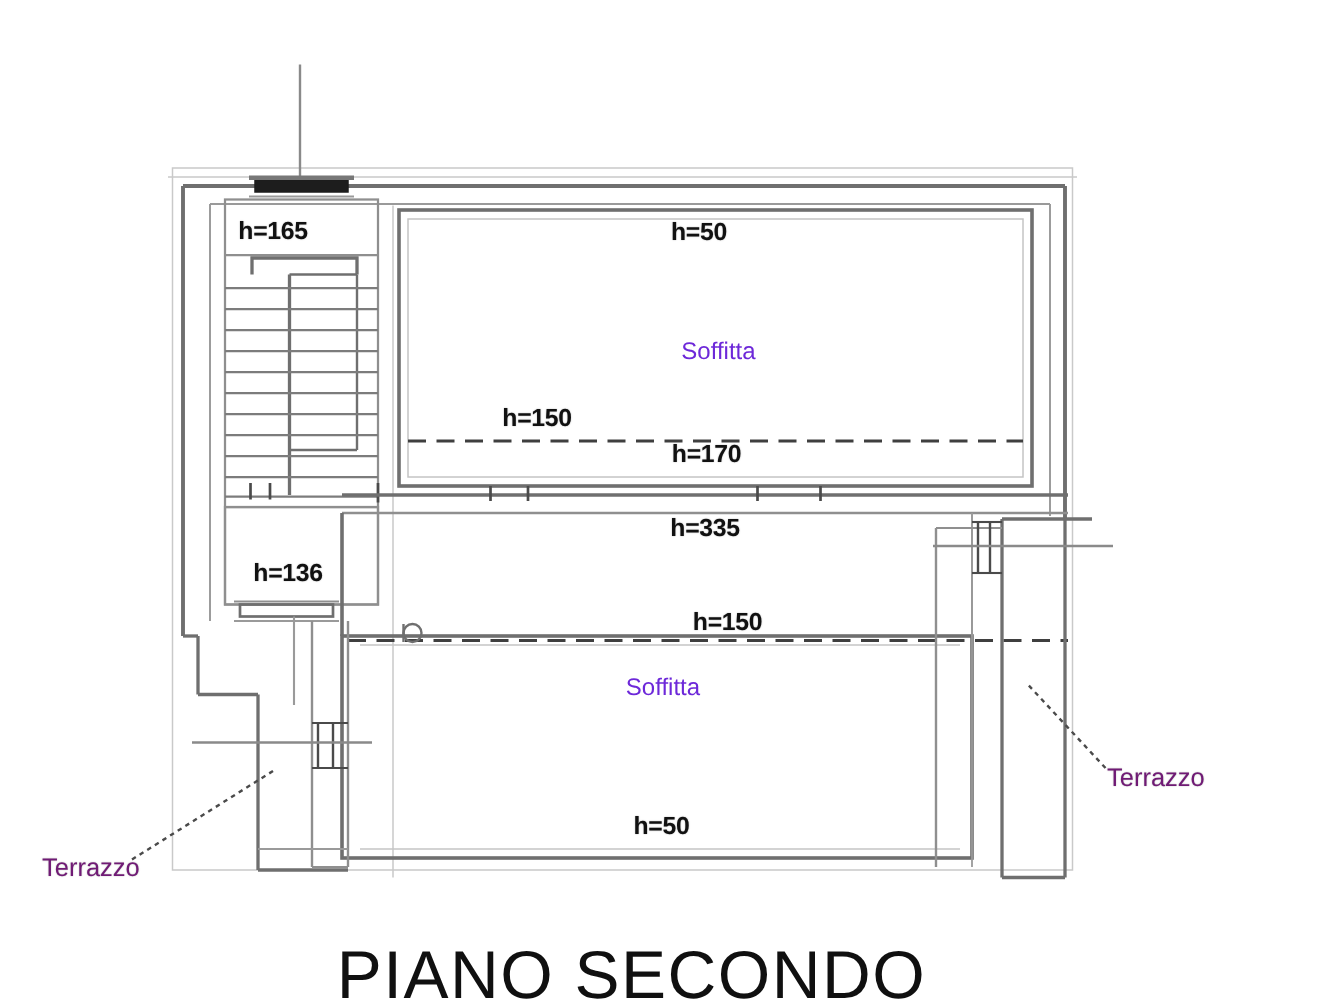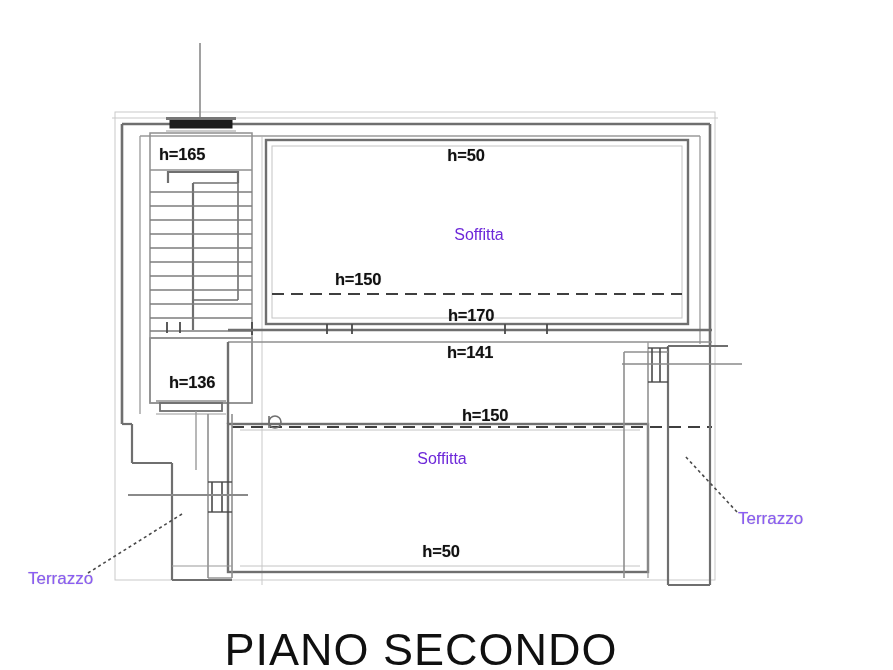--- a/index.html
+++ b/index.html
@@ -42,21 +42,21 @@
   }
   .room-lbl {
     font-size: 16px;
     font-weight: normal;
     transform: translateX(-50%);
     color: #6d28d9;
   }
   .terr-lbl {
     font-size: 17px;
     font-weight: normal;
-    color: #8b5cf6;
+    color: #701a75;
     text-shadow: 0 0 1px rgba(0,0,0,0.3);
   }
   #plan-title {
     position: absolute;
     left: 50%;
     transform: translateX(-50%);
     bottom: -6px;
     font-size: 45px;
     letter-spacing: 1px;
     color: #101010;
@@ -234,23 +234,23 @@
   <div class="lbl h-lbl" style="left:182px; top:146px;">h=165</div>
 
   <div class="lbl h-lbl" style="left:192px; top:374px;">h=136</div>
 
   <div class="lbl h-lbl" style="left:466px; top:147px;">h=50</div>
 
   <div class="lbl room-lbl" style="left:479px; top:227px;">Soffitta</div>
 
   <div class="lbl h-lbl" style="left:358px; top:271px;">h=150</div>
 
-  <div class="lbl h-lbl" style="left:471px; top:307px;">h=170</div>
-
-  <div class="lbl h-lbl" style="left:470px; top:344px;">h=141</div>
+  <div class="lbl h-lbl" style="left:471px; top:295px;">h=170</div>
+
+  <div class="lbl h-lbl" style="left:470px; top:344px;">h=335</div>
 
   <div class="lbl h-lbl" style="left:485px; top:407px;">h=150</div>
 
   <div class="lbl room-lbl" style="left:442px; top:451px;">Soffitta</div>
 
   <div class="lbl h-lbl" style="left:441px; top:543px;">h=50</div>
 
   <div class="lbl terr-lbl" style="left:28px; top:570px;">Terrazzo</div>
 
   <div class="lbl terr-lbl" style="left:738px; top:510px;">Terrazzo</div>

